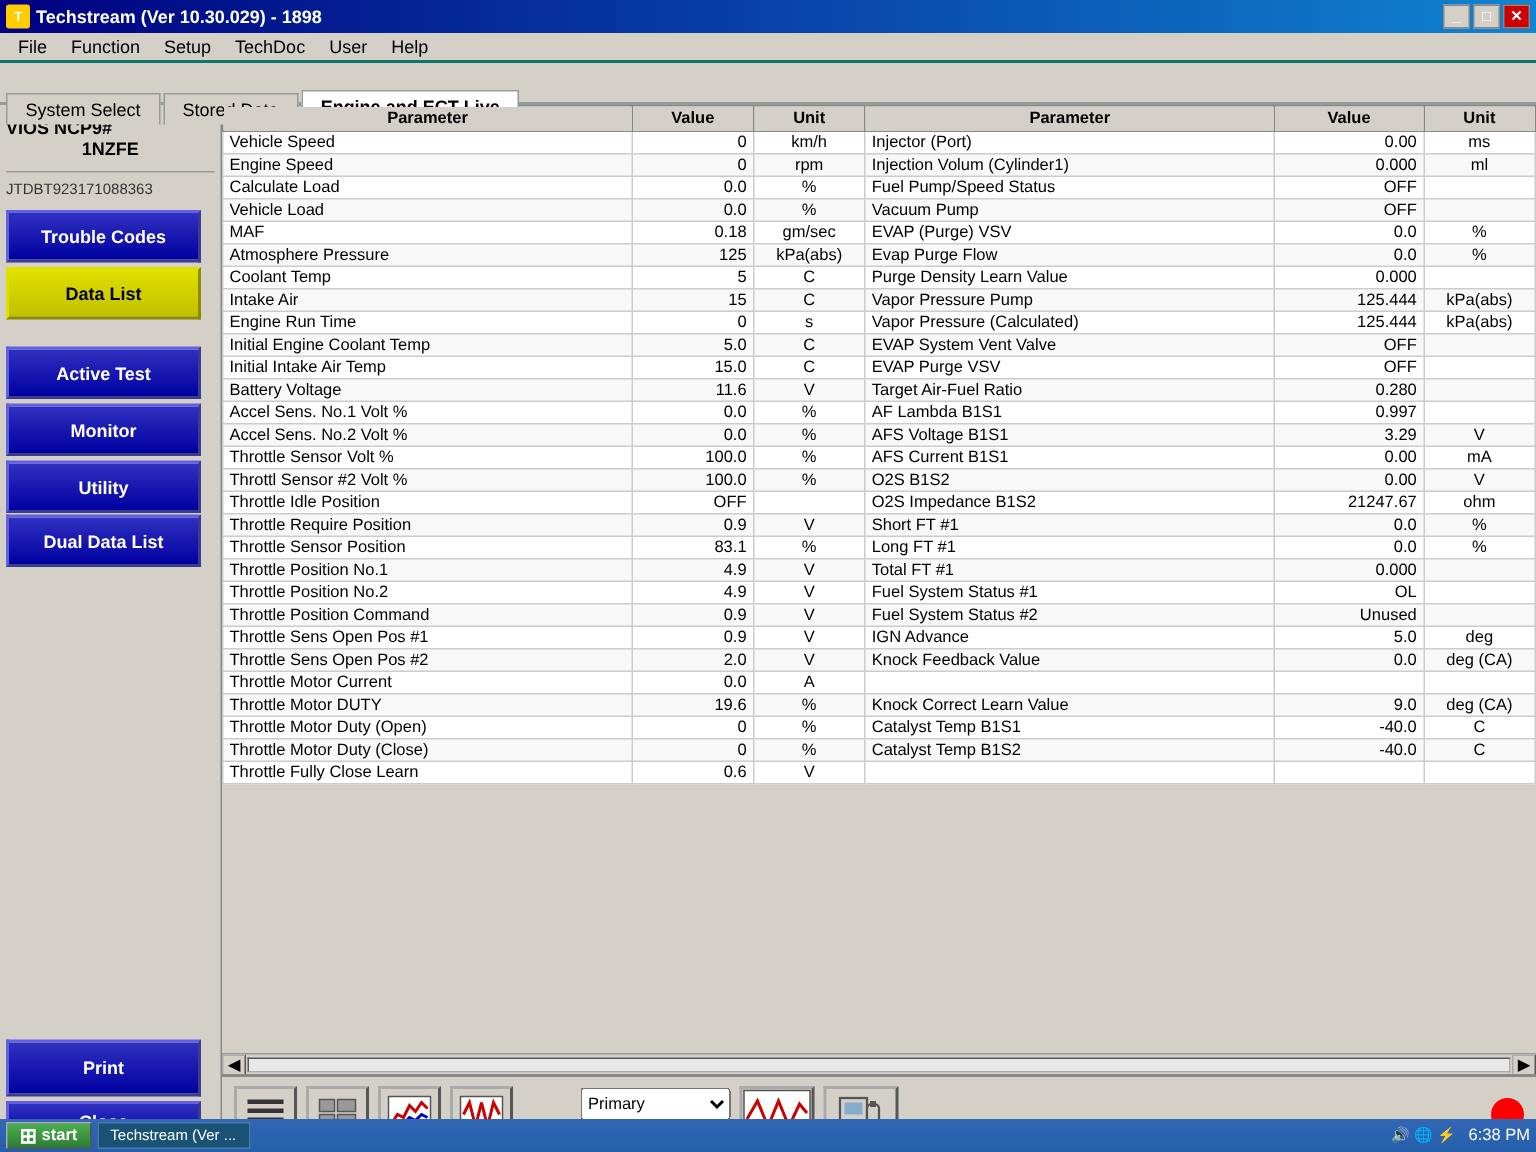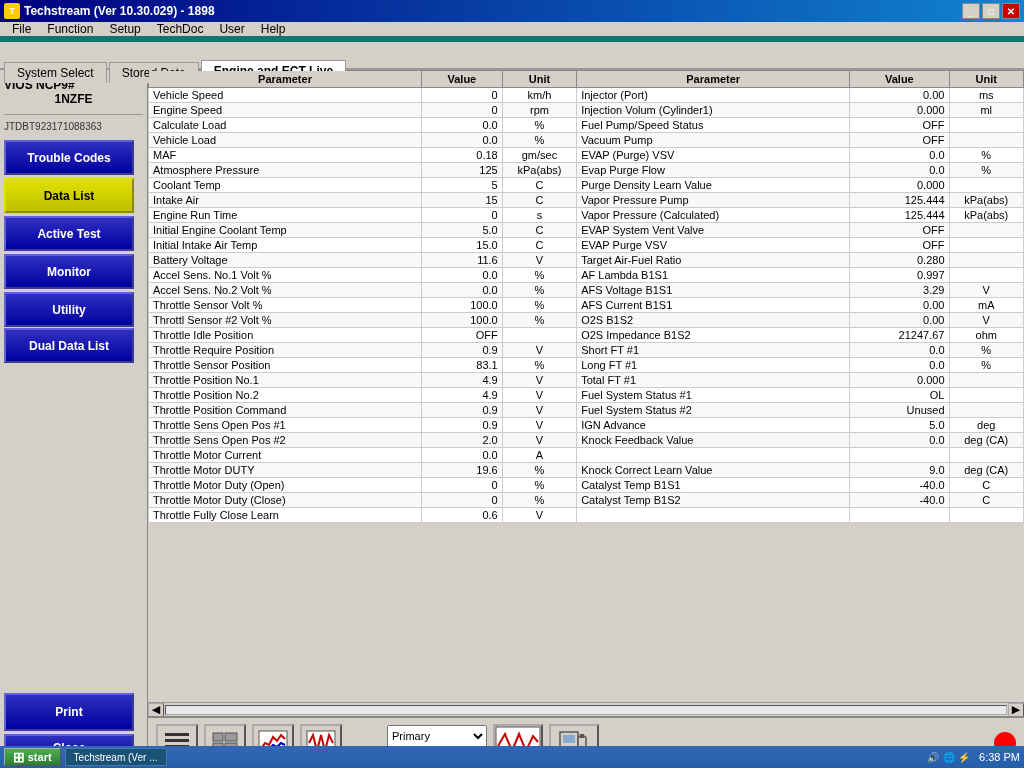--- a/index.html
+++ b/index.html
@@ -19,21 +19,21 @@
     .title-bar-icon { width: 16px; height: 16px; background: #ffcc00; border-radius: 2px; display: flex; align-items: center; justify-content: center; font-size: 9px; }
     .title-bar-buttons { display: flex; gap: 2px; }
     .title-btn {
       width: 18px; height: 16px; background: #d4d0c8; border: 1px solid #888; cursor: pointer;
       display: flex; align-items: center; justify-content: center; font-size: 10px; font-weight: bold;
     }
     .title-btn.close { background: #cc0000; color: white; }
 
     
     .menu-bar {
-      background: #d4d0c8; height: 20px; display: flex; align-items: center; border-bottom: 6px solid #0f766e;
+      background: #d4d0c8; height: 20px; display: flex; align-items: center; border-bottom: 2px solid #0f766e;
       padding: 0 4px;
     }
     .menu-item { padding: 1px 8px; font-size: 12px; cursor: pointer; }
 
     
     .tab-bar {
       background: #d4d0c8; display: flex; align-items: flex-end; padding: 3px 4px 0;
       border-bottom: 2px solid #999;
     }
     .tab {
@@ -125,21 +125,21 @@
 
   <div style="display:flex; flex:1; overflow:hidden;">
 
     <div style="width:148px; background:#d4d0c8; display:flex; flex-direction:column; border-right:1px solid #888; padding:4px;">
       <div style="font-size:12px; font-weight:bold; margin-top:4px;">VIOS NCP9#</div>
       <div style="font-size:12px; font-weight:bold; margin-bottom:6px;text-align:center;">1NZFE</div>
       <div style="height:1px; background:#999; margin:2px 0;"></div>
       <div style="font-size:10px; margin:4px 0 8px; color:#333;">JTDBT923171088363</div>
 
       <button class="nav-btn" style="margin-bottom:3px;">Trouble Codes</button>
-      <button class="nav-btn active" style="margin-bottom:3px; background:linear-gradient(to bottom,#e0e000,#c0c000); color:black; border-color:#e0e000;">Data List</button>
+      <button class="nav-btn active" style="margin-bottom:18px; background:linear-gradient(to bottom,#e0e000,#c0c000); color:black; border-color:#e0e000;">Data List</button>
       <button class="nav-btn" style="margin-bottom:3px;">Active Test</button>
       <button class="nav-btn" style="margin-bottom:3px;">Monitor</button>
       <button class="nav-btn" style="margin-bottom:1px;">Utility</button>
       <button class="nav-btn" style="margin-bottom:1px;">Dual Data List</button>
 
       <div style="flex:1;"></div>
 
       <button class="nav-btn" style="margin-bottom:3px; height:38px;">Print</button>
       <button class="nav-btn" style="height:28px; margin-bottom:2px;">Close</button>
     </div>

